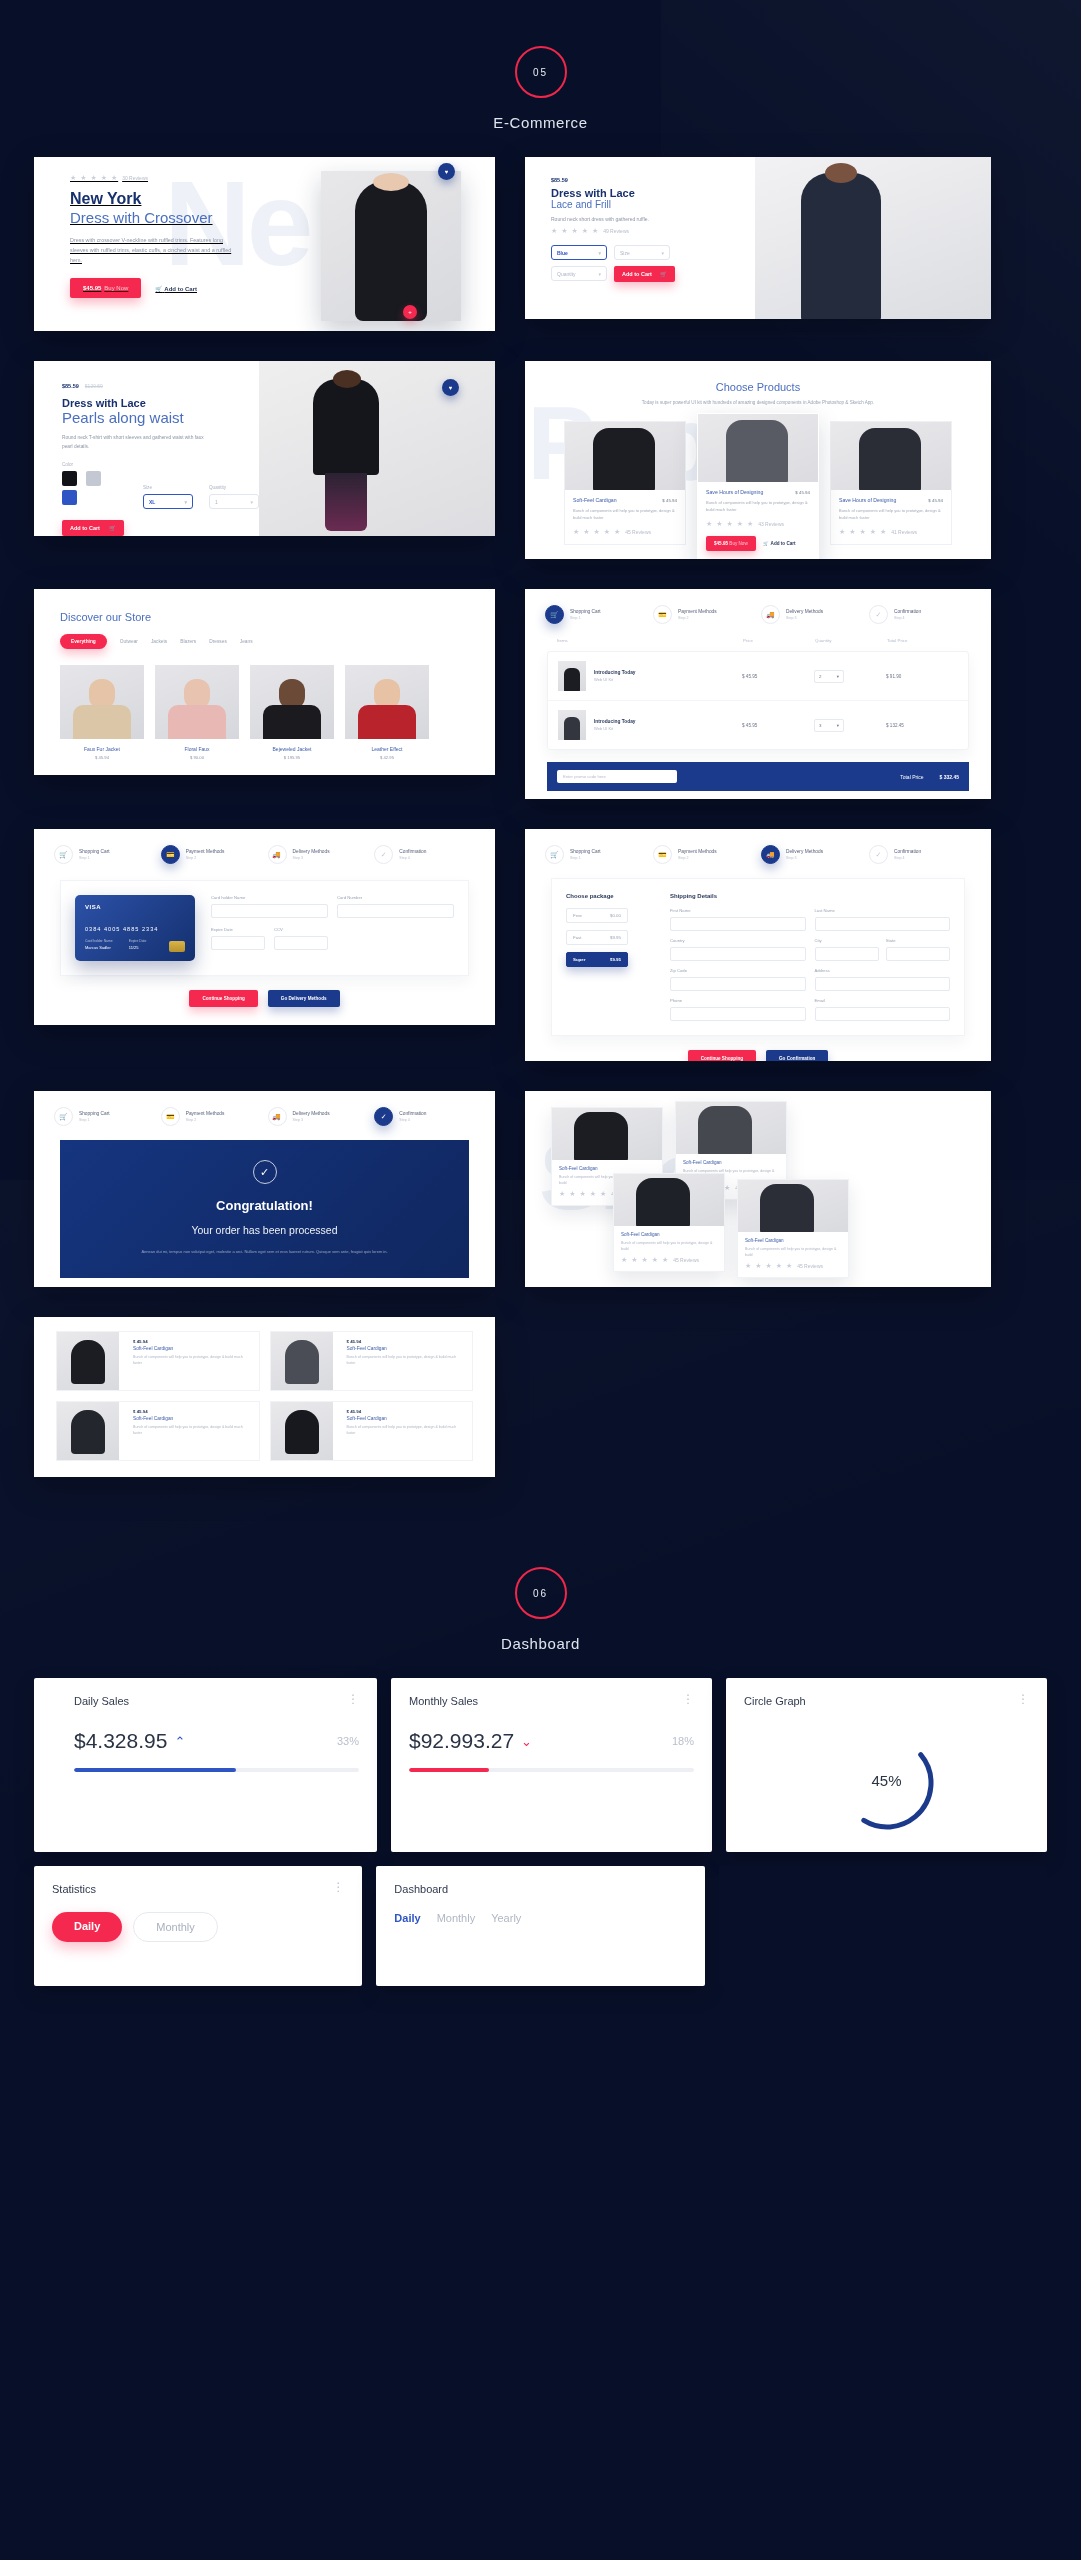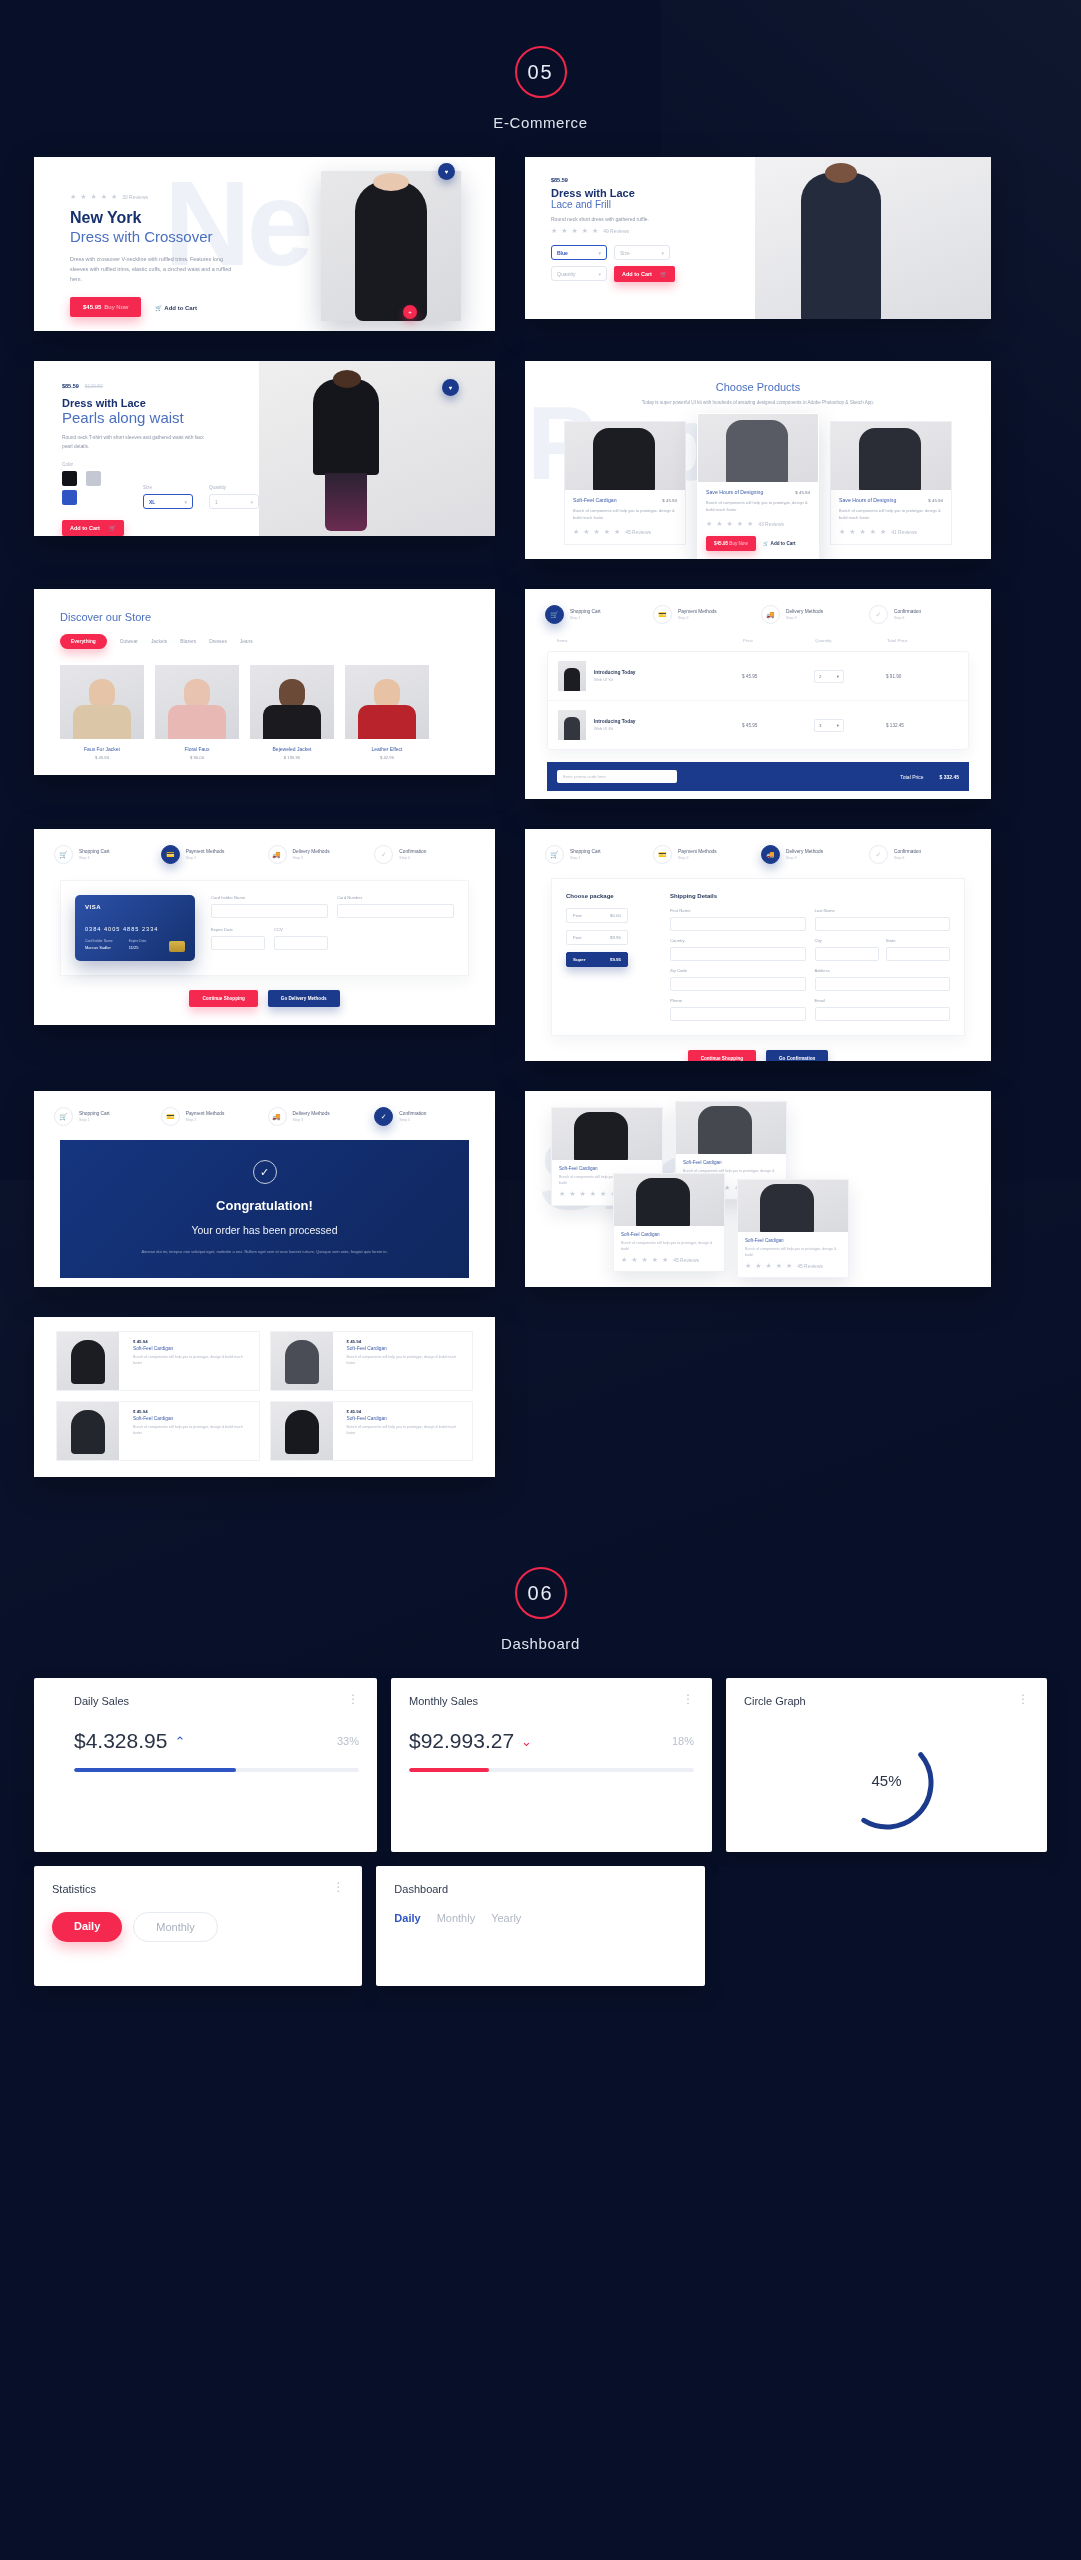--- a/index.html
+++ b/index.html
@@ -22,21 +22,21 @@
     background: linear-gradient(160deg, rgba(255,255,255,0.016) 0%, rgba(255,255,255,0) 55%);
     pointer-events: none;
   }
 
   
   .sec-head { text-align: center; padding: 46px 0 26px; position: relative; z-index: 2; }
   .sec-badge {
     width: 52px; height: 52px; border-radius: 50%;
     border: 2px solid #f0264a;
     margin: 0 auto 16px; display: flex; align-items: center; justify-content: center;
-    color: #e9edf5; font-size: 20px; letter-spacing: 2px;
+    color: #e9edf5; font-size: 10px; letter-spacing: 2px;
   }
   .sec-title { color: #dfe5ef; font-size: 15px; letter-spacing: .6px; }
 
   
   .shots { position: relative; z-index: 2; padding: 0 34px; }
   .row { display: flex; gap: 30px; margin-bottom: 30px; align-items: flex-start; }
   .col-l { width: 461px; flex: 0 0 461px; }
   .col-r { width: 466px; flex: 0 0 466px; }
 
   .shot {
@@ -54,21 +54,21 @@
   }
 
   .inner { position: relative; z-index: 1; }
 
   
   .stars { color: #c9cfdb; font-size: 7px; letter-spacing: 1px; }
   .rev { color: #b4bbc9; font-size: 5px; margin-left: 4px; }
 
   
   .s1 { height: 174px; display: flex; }
-  .s1 .left { width: 238px; padding: 36px 0 0 36px; position: relative; }
+  .s1 .left { width: 238px; padding: 17px 0 0 36px; position: relative; text-decoration: underline; }
   .s1 h1 { font-size: 16px; color: #17306e; margin: 8px 0 1px; }
   .s1 h2 { font-size: 15px; color: #4a6fbf; font-weight: normal; margin-bottom: 9px; }
   .s1 p { font-size: 5.4px; color: #8c94a6; line-height: 1.85; width: 168px; margin-bottom: 13px; }
   .btn-red {
     background: #f5294f; color: #fff; font-size: 6px; font-weight: bold;
     padding: 7px 13px; display: inline-block; border-radius: 2px;
     box-shadow: 0 5px 11px rgba(245,41,79,.33);
   }
   .btn-red .sub { font-weight: normal; opacity: .72; margin-left: 3px; }
   .cart-link { font-size: 6px; color: #2b3a5c; font-weight: bold; margin-left: 14px; }

